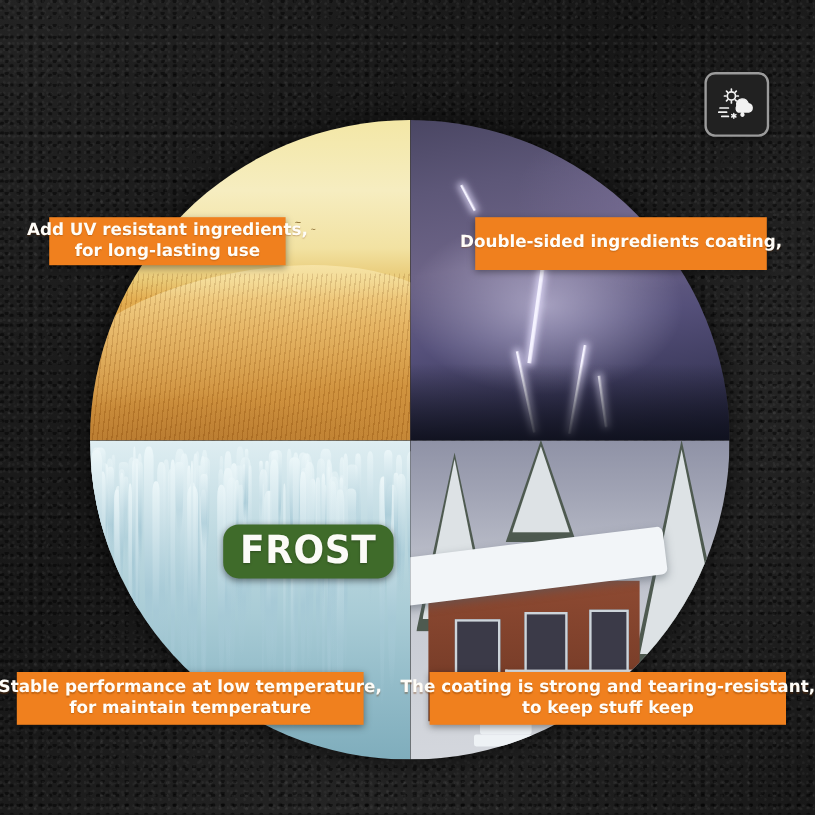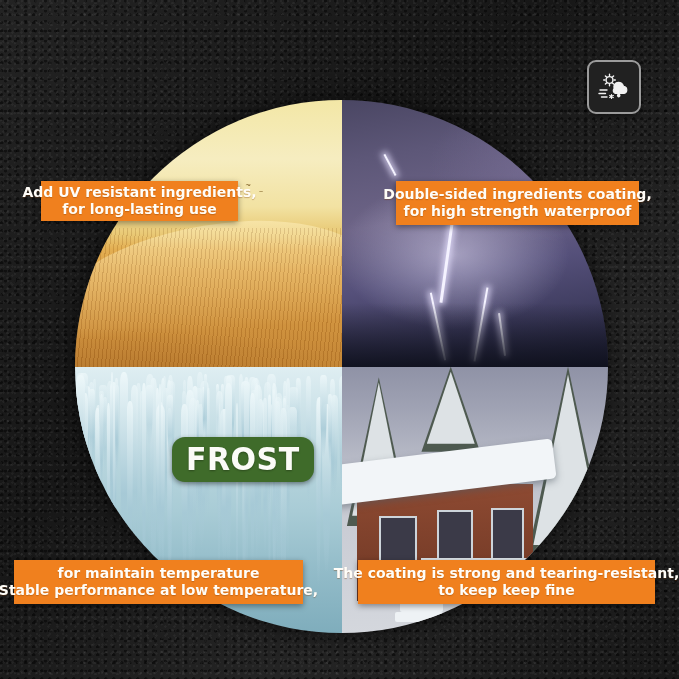--- a/index.html
+++ b/index.html
@@ -144,21 +144,21 @@
   .chip span{
     display:block;
     font-family:"DejaVu Sans", sans-serif;
     font-weight:bold;font-size:30px;letter-spacing:.5px;
     color:#fbfbf7;transform:scaleY(1.08);
     text-shadow:0 1px 2px rgba(0,0,0,.3);
     white-space:nowrap;
   }
   #chip-scorching{left:155px;top:256px;}
   #chip-storm{left:391px;top:256px;}
-  #chip-frost{left:172px;top:437px;}
+  #chip-frost{left:186px;top:437px;}
   #chip-blizzard{left:381px;top:437px;}
 
   
   .callout{
     position:absolute;background:#f0801e;
     box-shadow:0 2px 6px rgba(0,0,0,.4);
     display:flex;flex-direction:column;align-items:center;justify-content:center;
     padding:5px 10px;
     box-sizing:border-box;
   }
@@ -352,29 +352,28 @@
   <div class="chip" id="chip-frost">
     <span>FROST</span>
   </div>
 
   <div class="callout" id="callout-uv">
     <b>Add UV resistant ingredients,</b>
     <b>for long-lasting use</b>
   </div>
   <div class="callout" id="callout-waterproof">
     <b>Double-sided ingredients coating,</b>
-    <b>for high strength waterproof</b>
   </div>
   <div class="callout" id="callout-lowtemp">
+    <b>Stable performance at low temperature,</b>
     <b>for maintain temperature</b>
-    <b>Stable performance at low temperature,</b>
   </div>
   <div class="callout" id="callout-fabric">
     <b>The coating is strong and tearing-resistant,</b>
-    <b>to keep keep fine</b>
+    <b>to keep stuff keep</b>
   </div>
 
   <div class="header">
     <div class="wx-badge">
       <svg width="34" height="30" viewBox="0 0 34 30">
         <g fill="none" stroke="#f2f2f2" stroke-width="1.4" stroke-linecap="round">
           <circle cx="12.5" cy="8" r="3.4" fill="none"></circle>
           <path d="M12.5 2.2v1.3M12.5 12.5v1.3M6.7 8H8M17 8h1.3M8.4 3.9l.9.9M15.7 11.2l.9.9M16.6 3.9l-.9.9M9.3 11.2l-.9.9"></path>
         </g>
         <path d="M17 16.5a4.6 4.6 0 0 1 4.3-6.1 5.6 5.6 0 0 1 5.3 3.9 3.6 3.6 0 0 1 .4 7.1H18a3.6 3.6 0 0 1-1-4.9z" fill="#f2f2f2" stroke="#f2f2f2" stroke-width="1.1" stroke-linejoin="round"></path>

